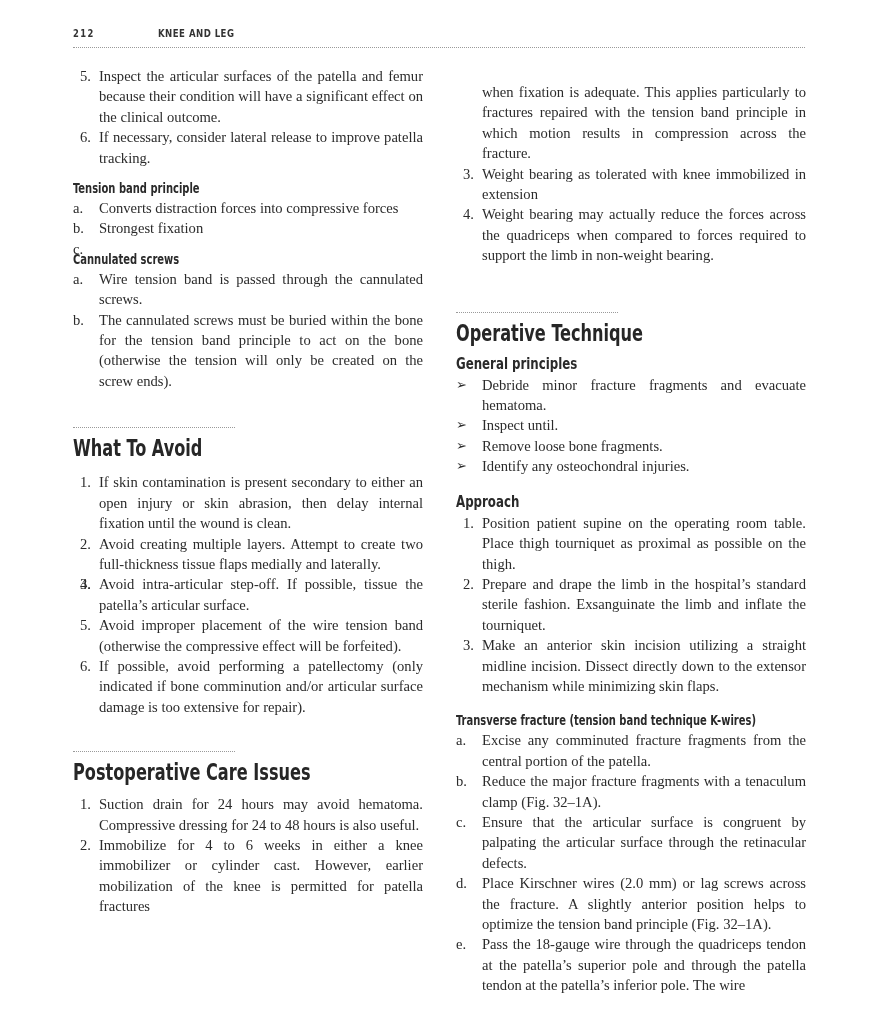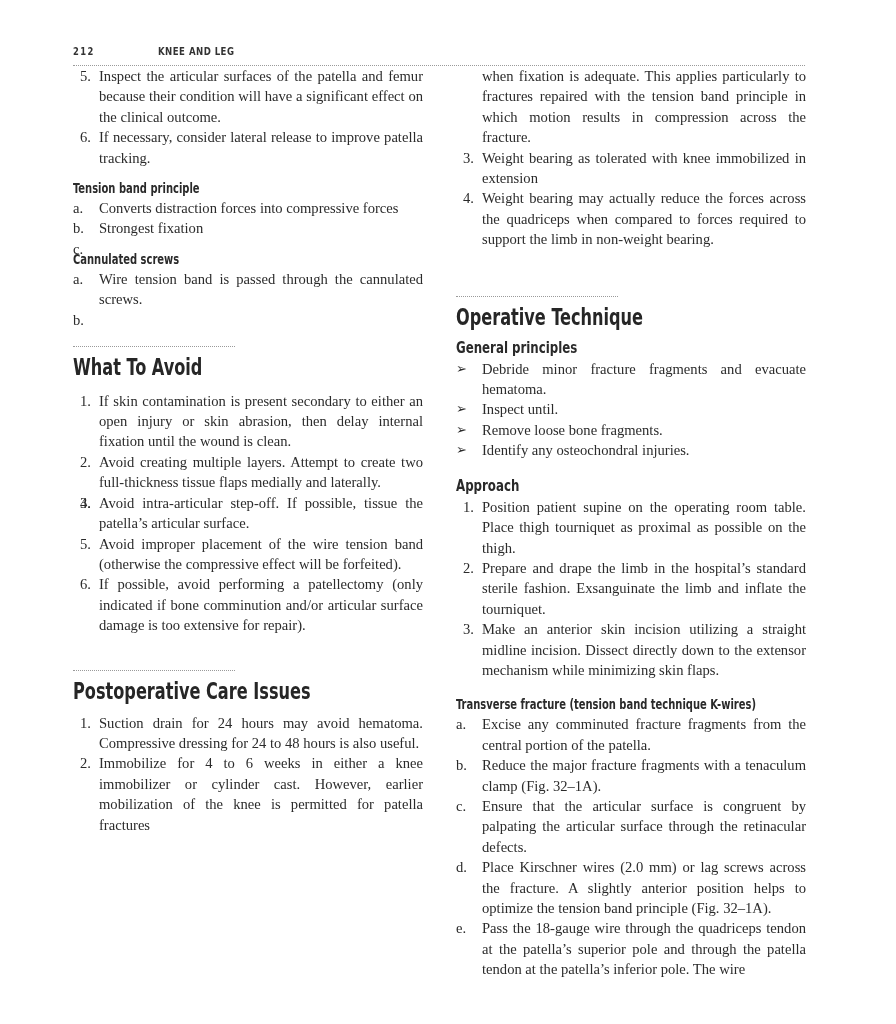--- a/index.html
+++ b/index.html
@@ -1,35 +1,35 @@
 <!DOCTYPE html>
 <html><head>
 <meta charset="utf-8">
 <style>
   html, body { margin: 0; padding: 0; background: #ffffff; }
   body { width: 896px; height: 1024px; position: relative; overflow: hidden;
          font-family: "Liberation Serif", "DejaVu Serif", serif; color: #2b2b2b; }
-  .running-head { position: absolute; left: 73px; top: 45px; width: 732px; height: 20px;
+  .running-head { position: absolute; left: 73px; top: 27px; width: 732px; height: 20px;
                   border-bottom: 1px dotted #9a9a9a; }
   .page-num { position: absolute; left: 0; top: 0; font-family: "DejaVu Sans Condensed", "DejaVu Sans", sans-serif;
               font-weight: bold; font-size: 11px; letter-spacing: 1.6px; color: #333; transform: scaleX(0.85); transform-origin: left; }
   .chapter { position: absolute; left: 85px; top: 0; font-family: "DejaVu Sans", sans-serif;
              font-weight: bold; font-size: 11px; letter-spacing: 0.6px; color: #333; transform: scaleX(0.78); transform-origin: left; }
 
   .col { position: absolute; top: 66px; width: 350px; font-size: 14.6px; line-height: 20.4px; }
   .col.left { left: 73px; }
   .col.right { left: 456px; }
   ol.num, ol.alpha, ul.arrow { list-style: none; margin: 0; padding: 0; }
   ol.num li { position: relative; padding-left: 26px; text-align: justify; }
   ol.num li .marker { position: absolute; left: 7px; top: 0; }
   ol.alpha li { position: relative; padding-left: 26px; text-align: justify; }
   ol.alpha li .marker { position: absolute; left: 0; top: 0; }
   ul.arrow li { position: relative; padding-left: 26px; text-align: justify; }
   ul.arrow li .marker { position: absolute; left: 0; top: 0; font-family: "DejaVu Sans", sans-serif; font-size: 13px; }
-  .cont { padding-left: 26px; text-align: justify; }
+  .cont { padding-left: 26px; text-align: justify; margin-top: 16px; }
 
   .h3 { font-family: "DejaVu Sans Condensed", "DejaVu Sans", sans-serif; font-weight: bold; font-size: 13.5px;
         color: #2a2a2a; transform: scaleX(0.82); transform-origin: left; white-space: nowrap; line-height: 20px; }
   .h2sub { font-family: "DejaVu Sans Condensed", "DejaVu Sans", sans-serif; font-weight: bold; font-size: 16px;
            color: #2a2a2a; transform: scaleX(0.82); transform-origin: left; white-space: nowrap; line-height: 22px; }
   .h1 { font-family: "DejaVu Sans Condensed", "DejaVu Sans", sans-serif; font-weight: bold; font-size: 23px;
         color: #262626; transform: scaleX(0.78); transform-origin: left; white-space: nowrap; line-height: 28px; }
   .rule { width: 162px; border-top: 1px dotted #9a9a9a; height: 0; }
   .bold { font-weight: normal; }
 
@@ -52,21 +52,21 @@
   <div class="h3">Tension band principle</div>
   <ol class="alpha">
     <li><span class="marker">a.</span><span>Converts distraction forces into compressive forces</span></li>
     <li><span class="marker">b.</span><span>Strongest fixation</span></li>
     <li><span class="marker">c.</span></li>
   </ol>
   <div class="sp10"></div>
   <div class="h3">Cannulated screws</div>
   <ol class="alpha">
     <li><span class="marker">a.</span><span>Wire tension band is passed through the cannulated screws.</span></li>
-    <li><span class="marker">b.</span></li>
+    <li><span class="marker">b.</span><span>The cannulated screws must be buried within the bone for the tension band principle to act on the bone (otherwise the tension will only be created on the screw ends).</span></li>
   </ol>
   <div style="height:36px"></div>
   <div class="rule"></div>
   <div style="height:6px"></div>
   <div class="h1">What To Avoid</div>
   <div class="sp10"></div>
   <ol class="num">
     <li><span class="marker">1.</span><span>If skin contamination is present secondary to either an open injury or skin abrasion, then delay internal fixation until the wound is clean.</span></li>
     <li><span class="marker">2.</span><span>Avoid creating multiple layers. Attempt to create two full-thickness tissue flaps medially and laterally.</span></li>
     <li><span class="marker">3.</span></li>

